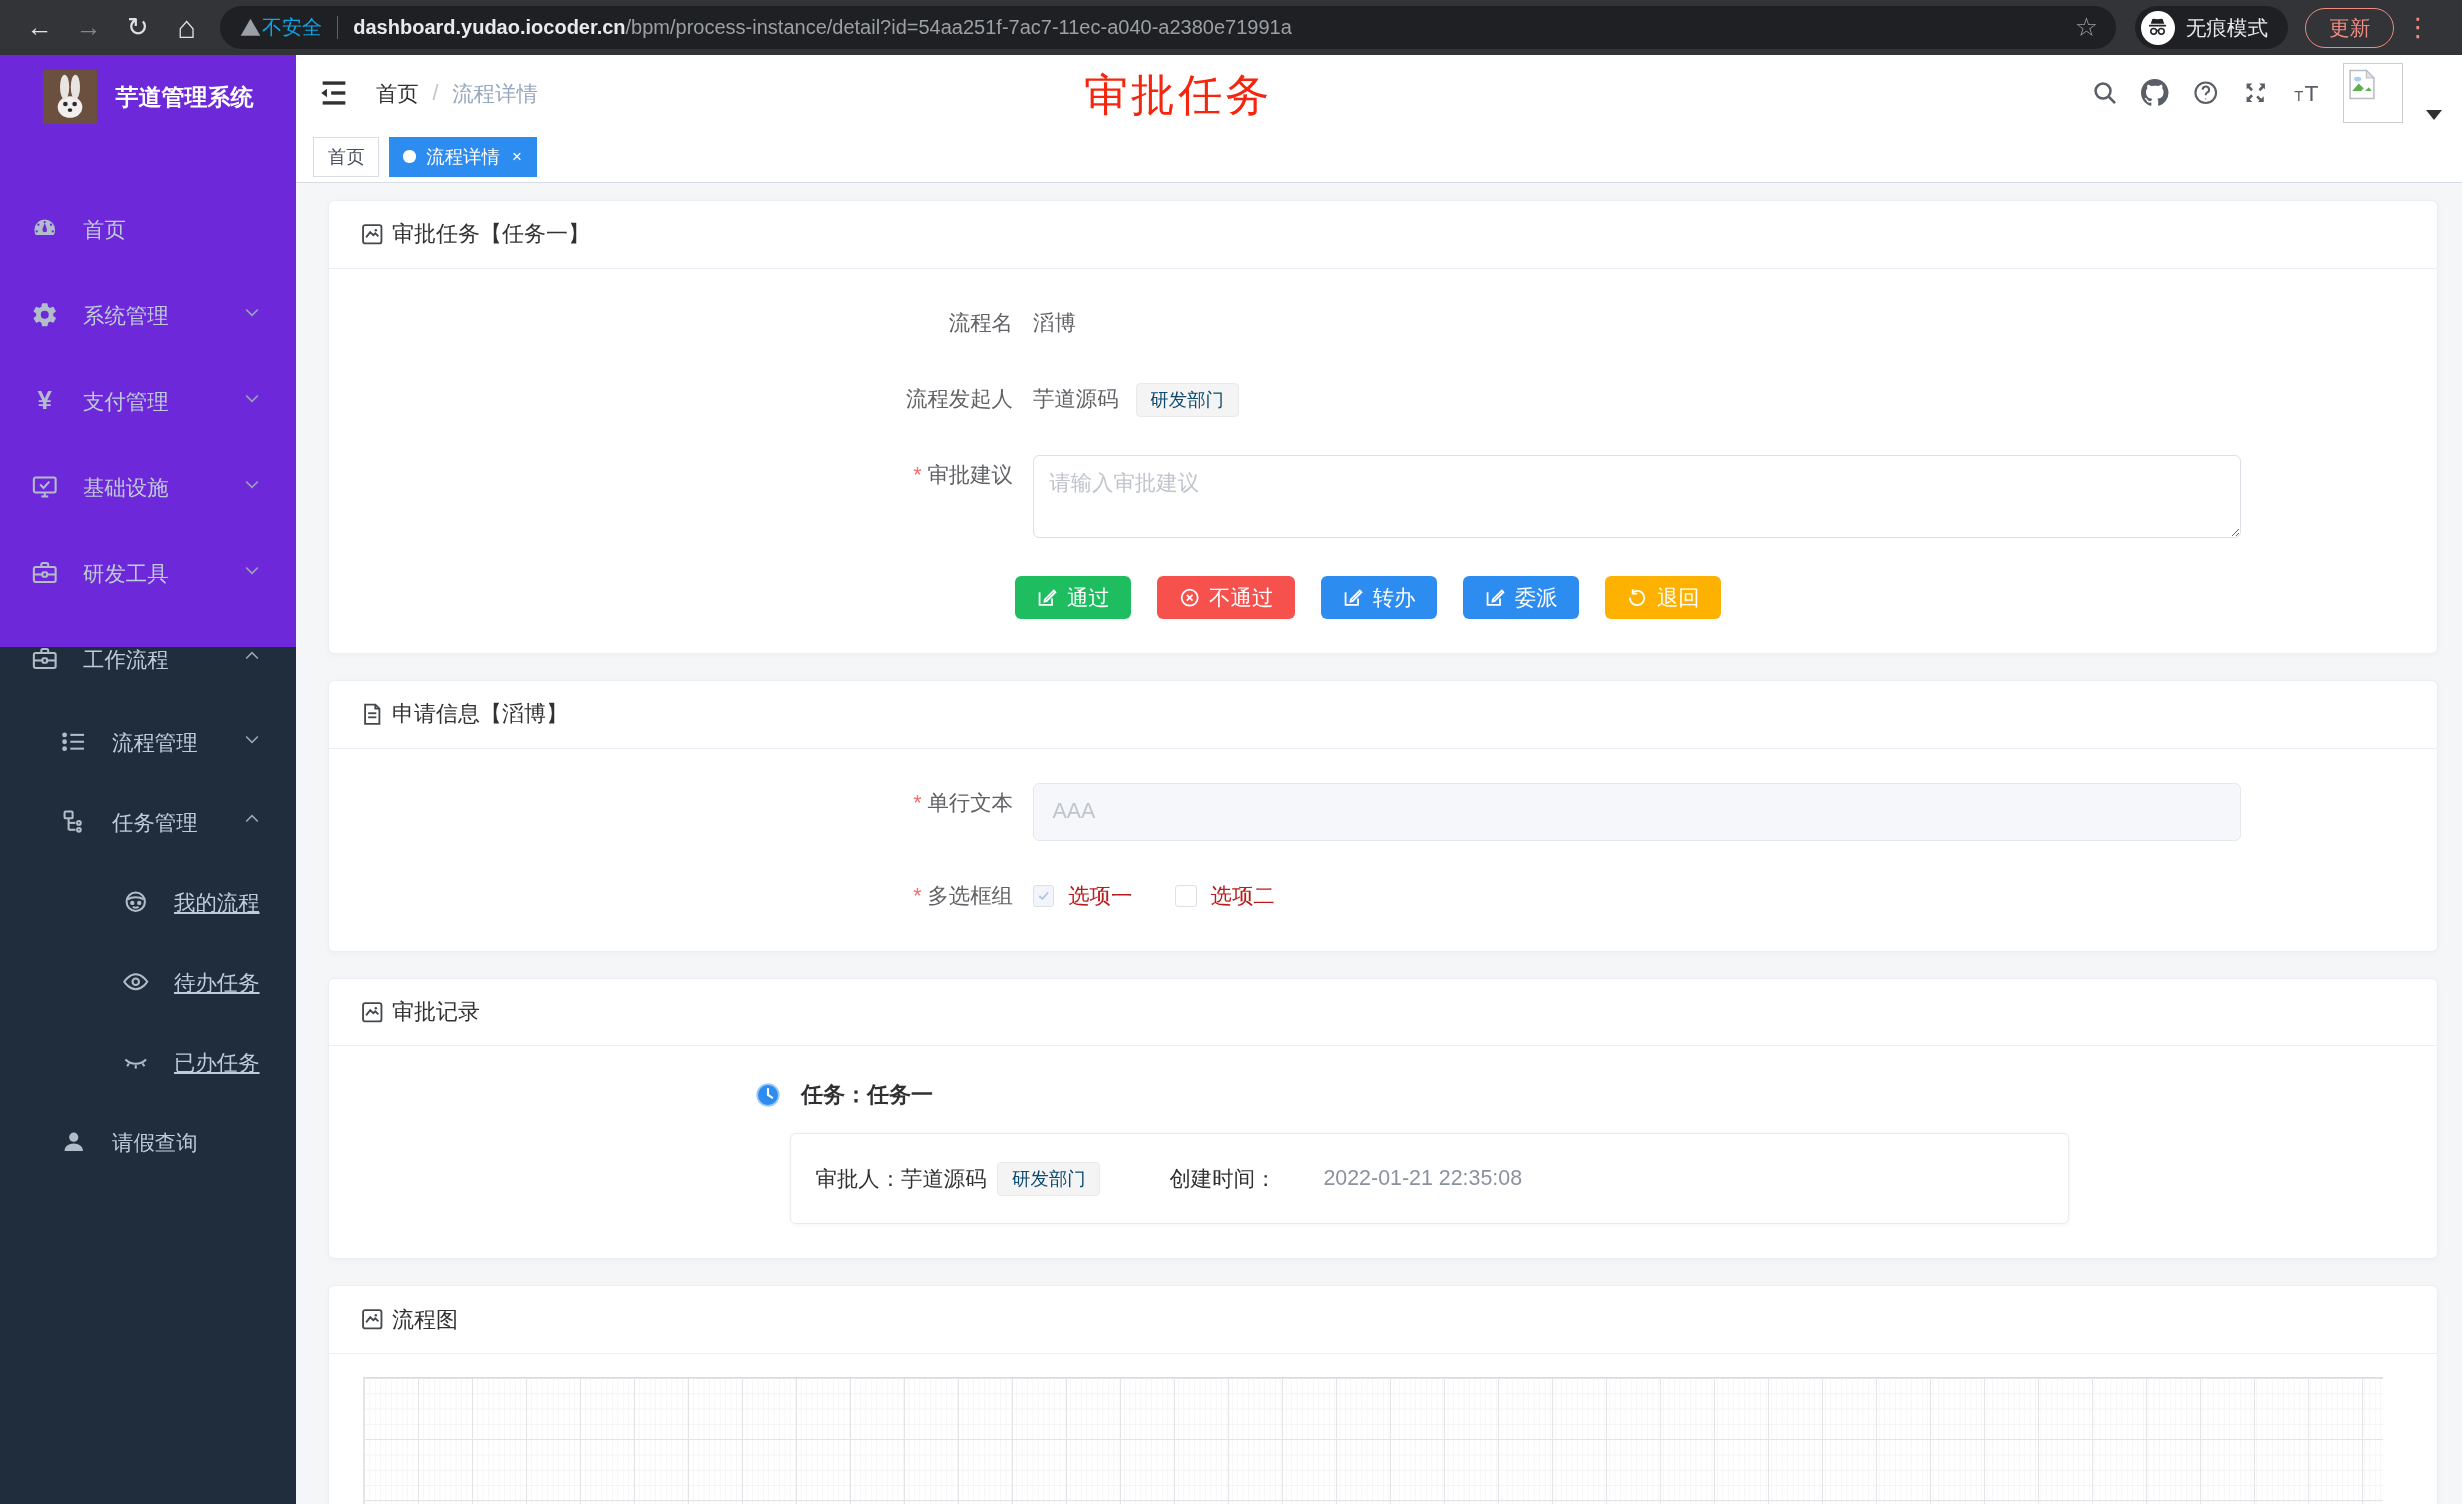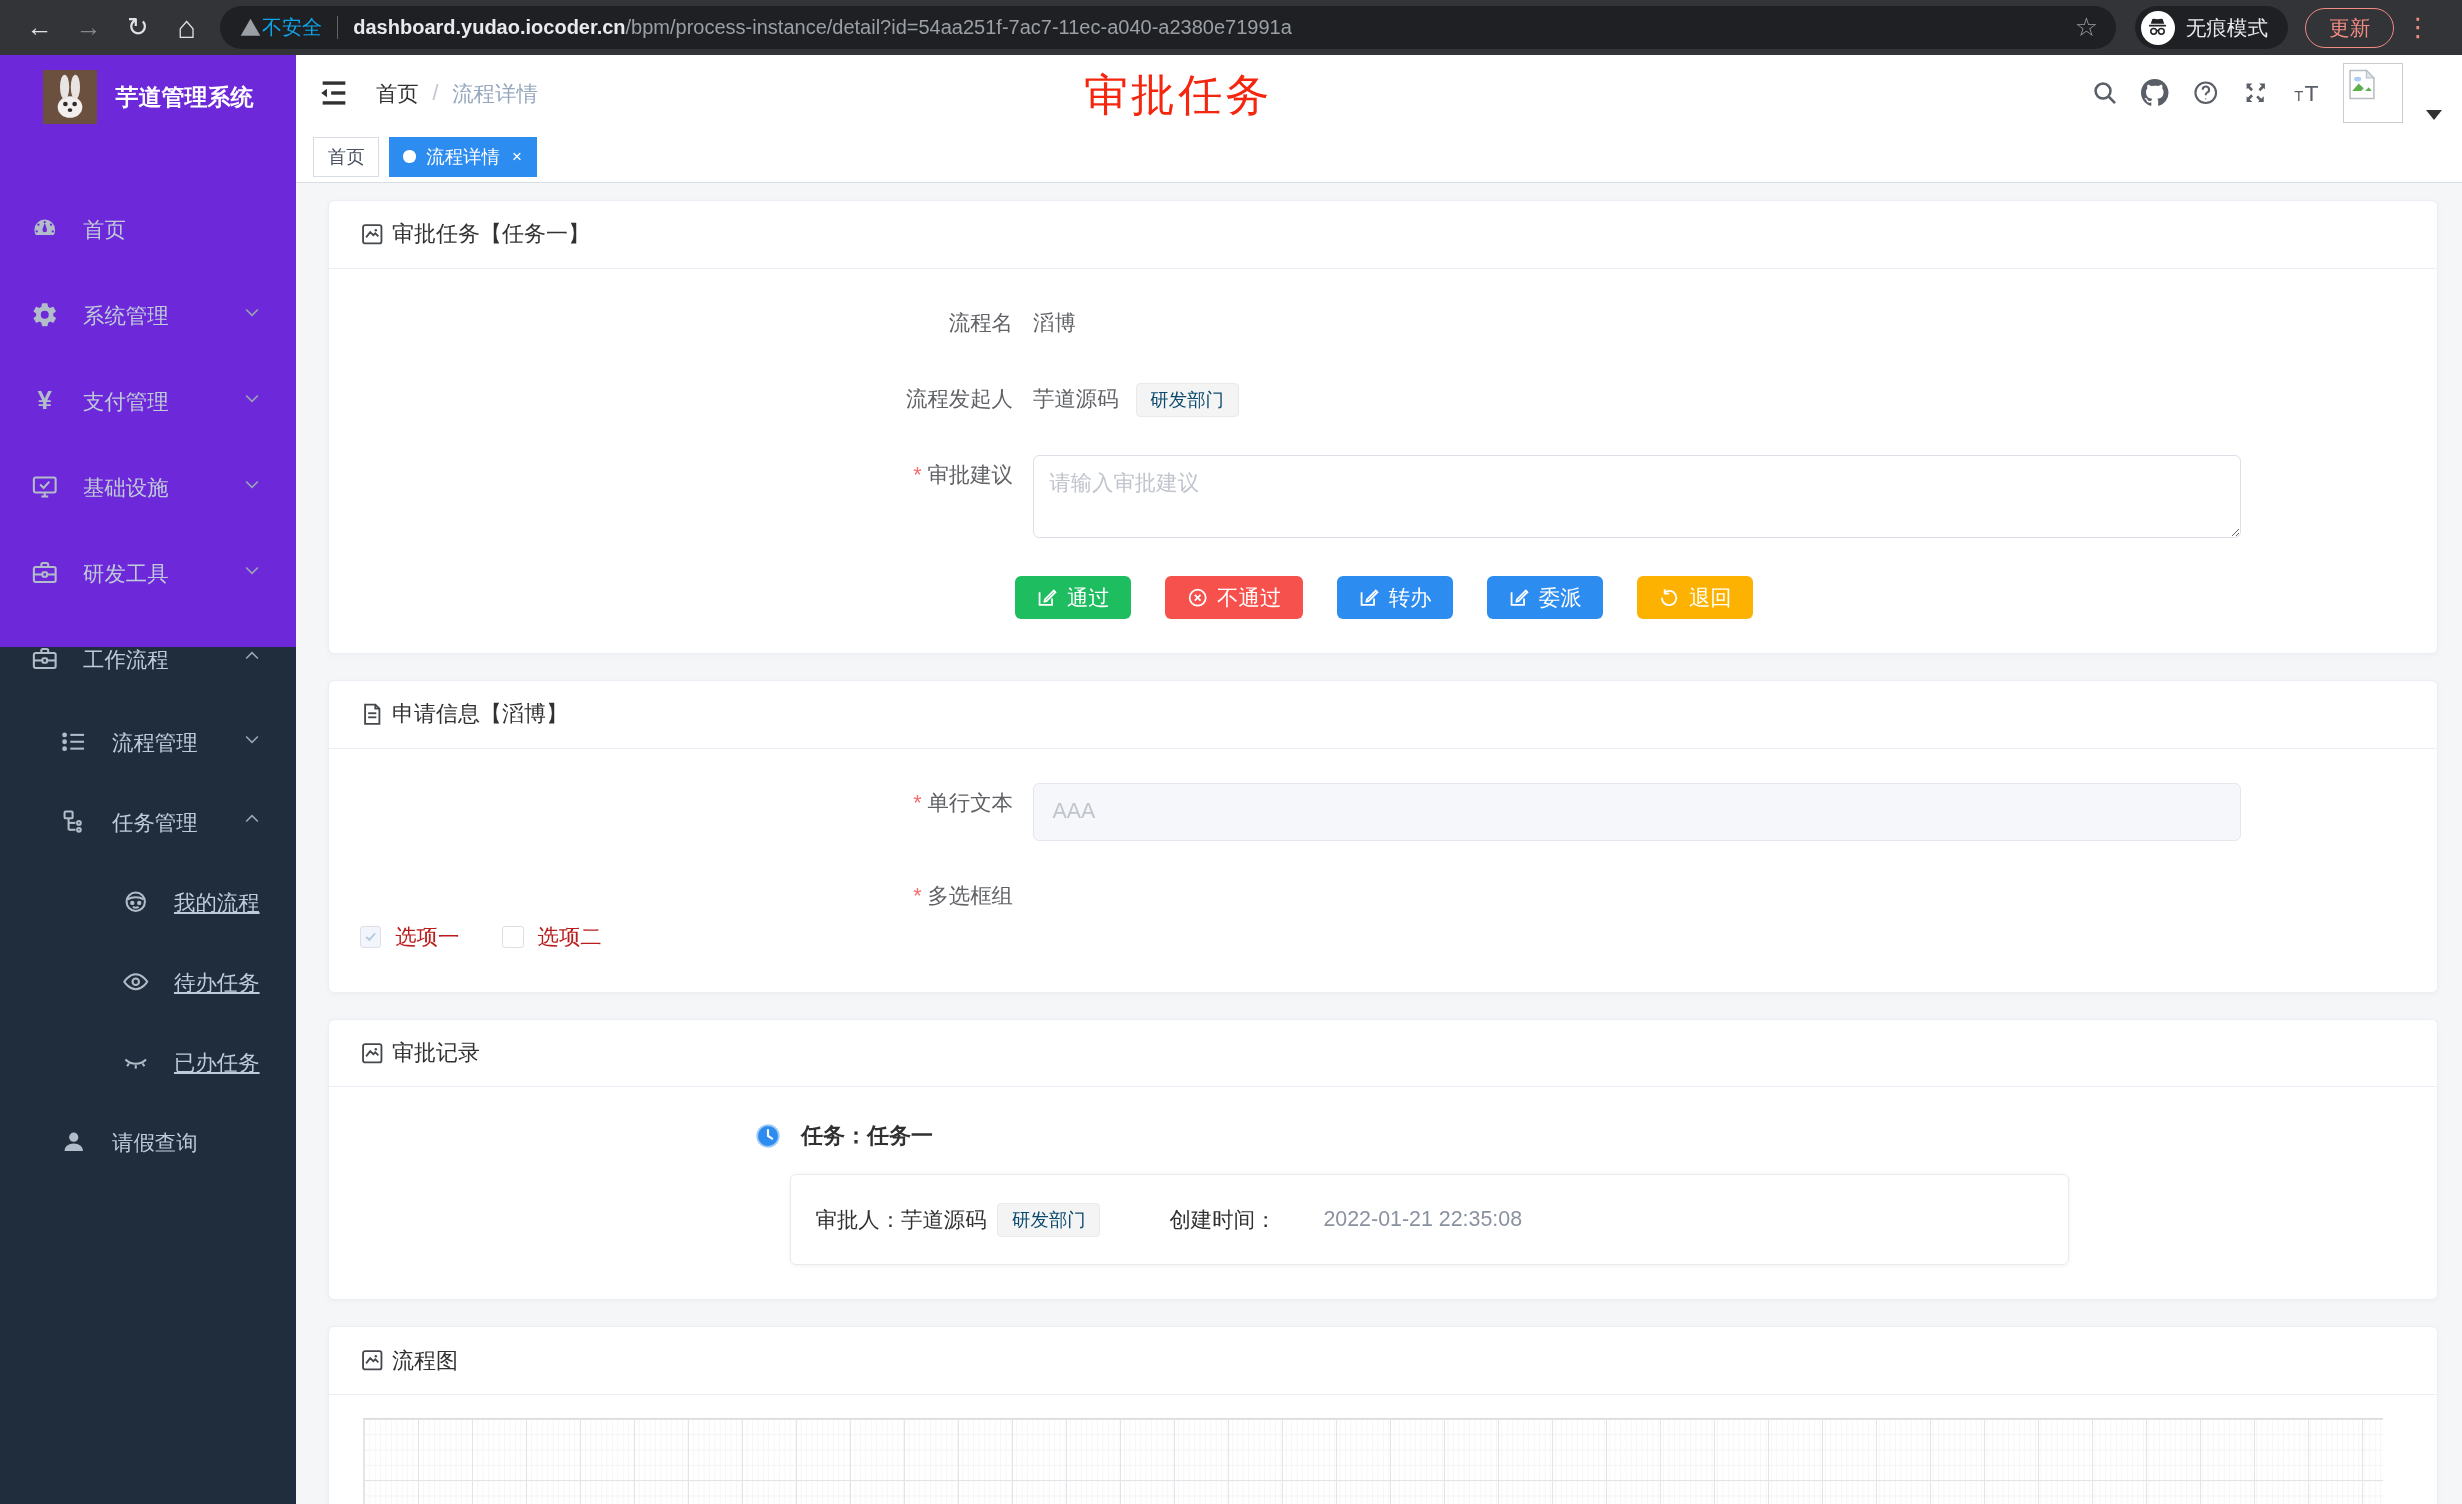--- a/index.html
+++ b/index.html
@@ -65,31 +65,31 @@
   .tag-x { margin-left:12.2px; font-size:17px; color:#fff; }
 
   
   .content { flex:1; overflow:hidden; background:#f4f6f8; padding:17px 24.5px 0 32px; }
   .card { background:#fff; border:0.8px solid #ebeef5; border-radius:6.1px; margin-bottom:26px; box-shadow:0 1.5px 6.1px rgba(0,0,0,.03); }
   .card-head { display:flex; align-items:center; gap:7.6px; padding:18.4px 31px; border-bottom:0.8px solid #ebeef5; color:#303133; font-size:22px; }
   .card-head svg { width:24.5px; height:24.5px; color:#45484d; }
   .card-body { padding:34px 31px; }
 
   .form-row { display:flex; align-items:flex-start; margin-bottom:35px; }
-  .form-row:last-child { margin-bottom:0;flex-direction:column; }
+  .form-row:last-child { margin-bottom:0; }
   .f-label { width:673px; flex:0 0 auto; text-align:right; padding-right:20px; font-size:21.4px; color:#606266; line-height:41px; font-weight:500; }
   .req::before { content:"* "; color:#f56c6c; }
   .f-value { font-size:21.4px; color:#606266; line-height:41px; }
   .f-content { flex:1; }
   .info-tag { display:inline-block; margin-left:17px; background:#f4f4f5; border:0.8px solid #e9e9eb; color:#0c4a6e; font-size:18.4px; line-height:32px; padding:0 13.8px; border-radius:4.6px; vertical-align:middle; }
   textarea.sug { width:1208px; height:83px; border:0.8px solid #dcdfe6; border-radius:6.1px; resize:vertical; font-size:21.4px; padding:12.2px 15.3px; color:#b91c1c; font-family:inherit; outline:none; }
   textarea.sug::placeholder { color:#c0c4cc; }
   input.dis-input { width:1208px; height:58px; background:#f5f7fa; border:0.8px solid #e4e7ed; border-radius:6.1px; font-size:21.4px; color:#c0c4cc; padding:0 18.4px; font-family:inherit; }
 
-  .btn-row { display:flex; gap:34px; padding-left:655px;align-items:flex-end; }
+  .btn-row { display:flex; gap:26px; padding-left:655px;align-items:flex-end; }
   .btn { display:flex; align-items:center; gap:9.2px; height:43px; padding:0 21.4px; border:none; border-radius:6.1px; color:#fff; font-size:21.4px; cursor:pointer; font-family:inherit; }
   .btn svg { width:21.4px; height:21.4px; }
   .btn-green { background:#1dbd60; }
   .btn-red { background:#f7514d; }
   .btn-blue { background:#2d8cf0; }
   .btn-yellow { background:#fdb201; }
 
   .cb-group { display:flex; align-items:center; gap:43px; line-height:41px; }
   .cb { display:flex; align-items:center; gap:13.8px; }
   .cb-box { width:21.4px; height:21.4px; border:0.8px solid #dcdfe6; border-radius:3.1px; background:#fff; display:flex; align-items:center; justify-content:center; }

